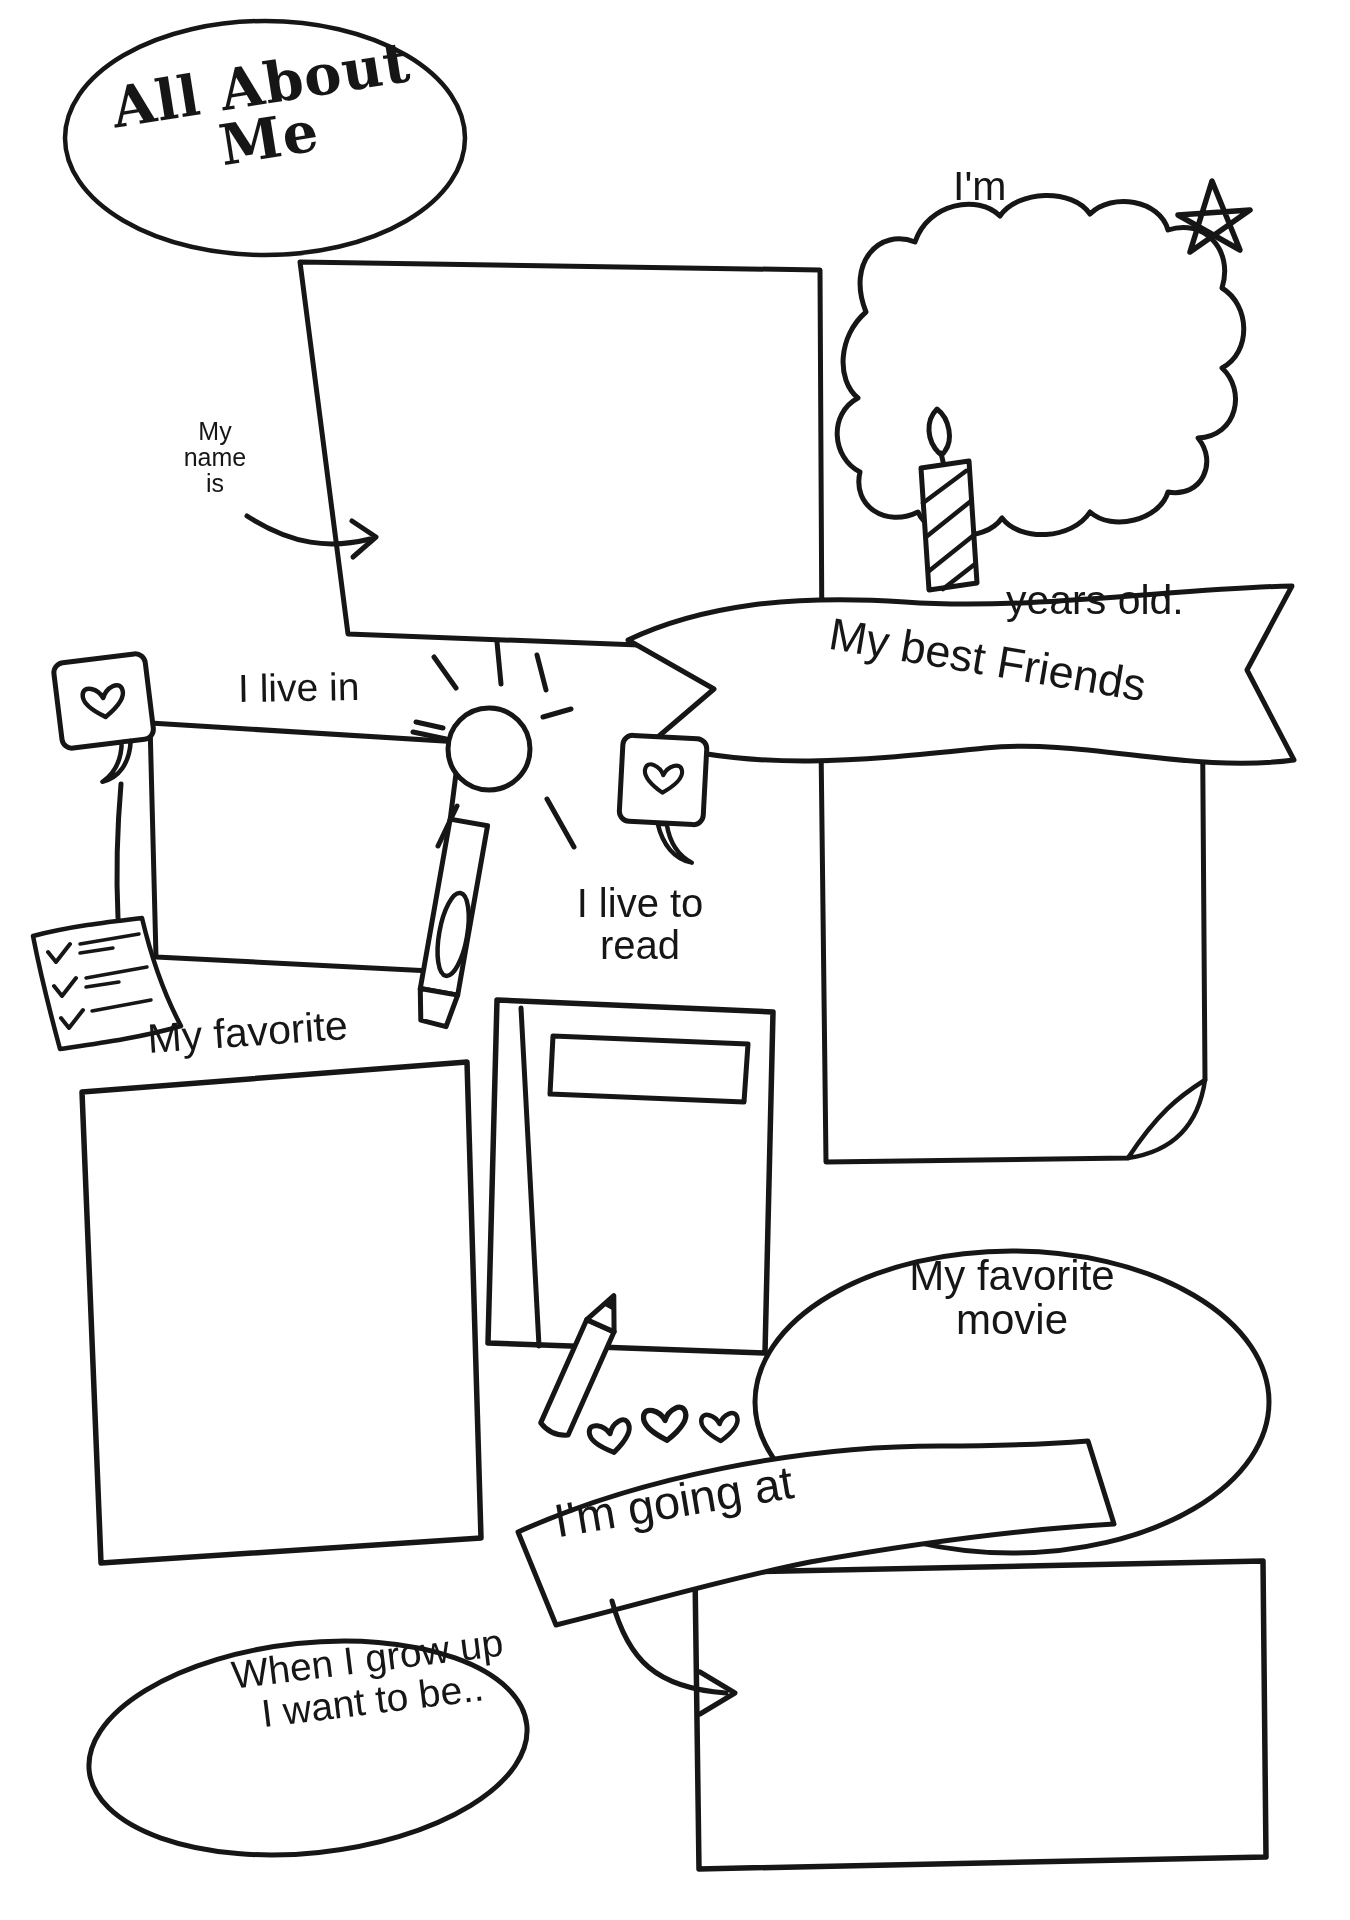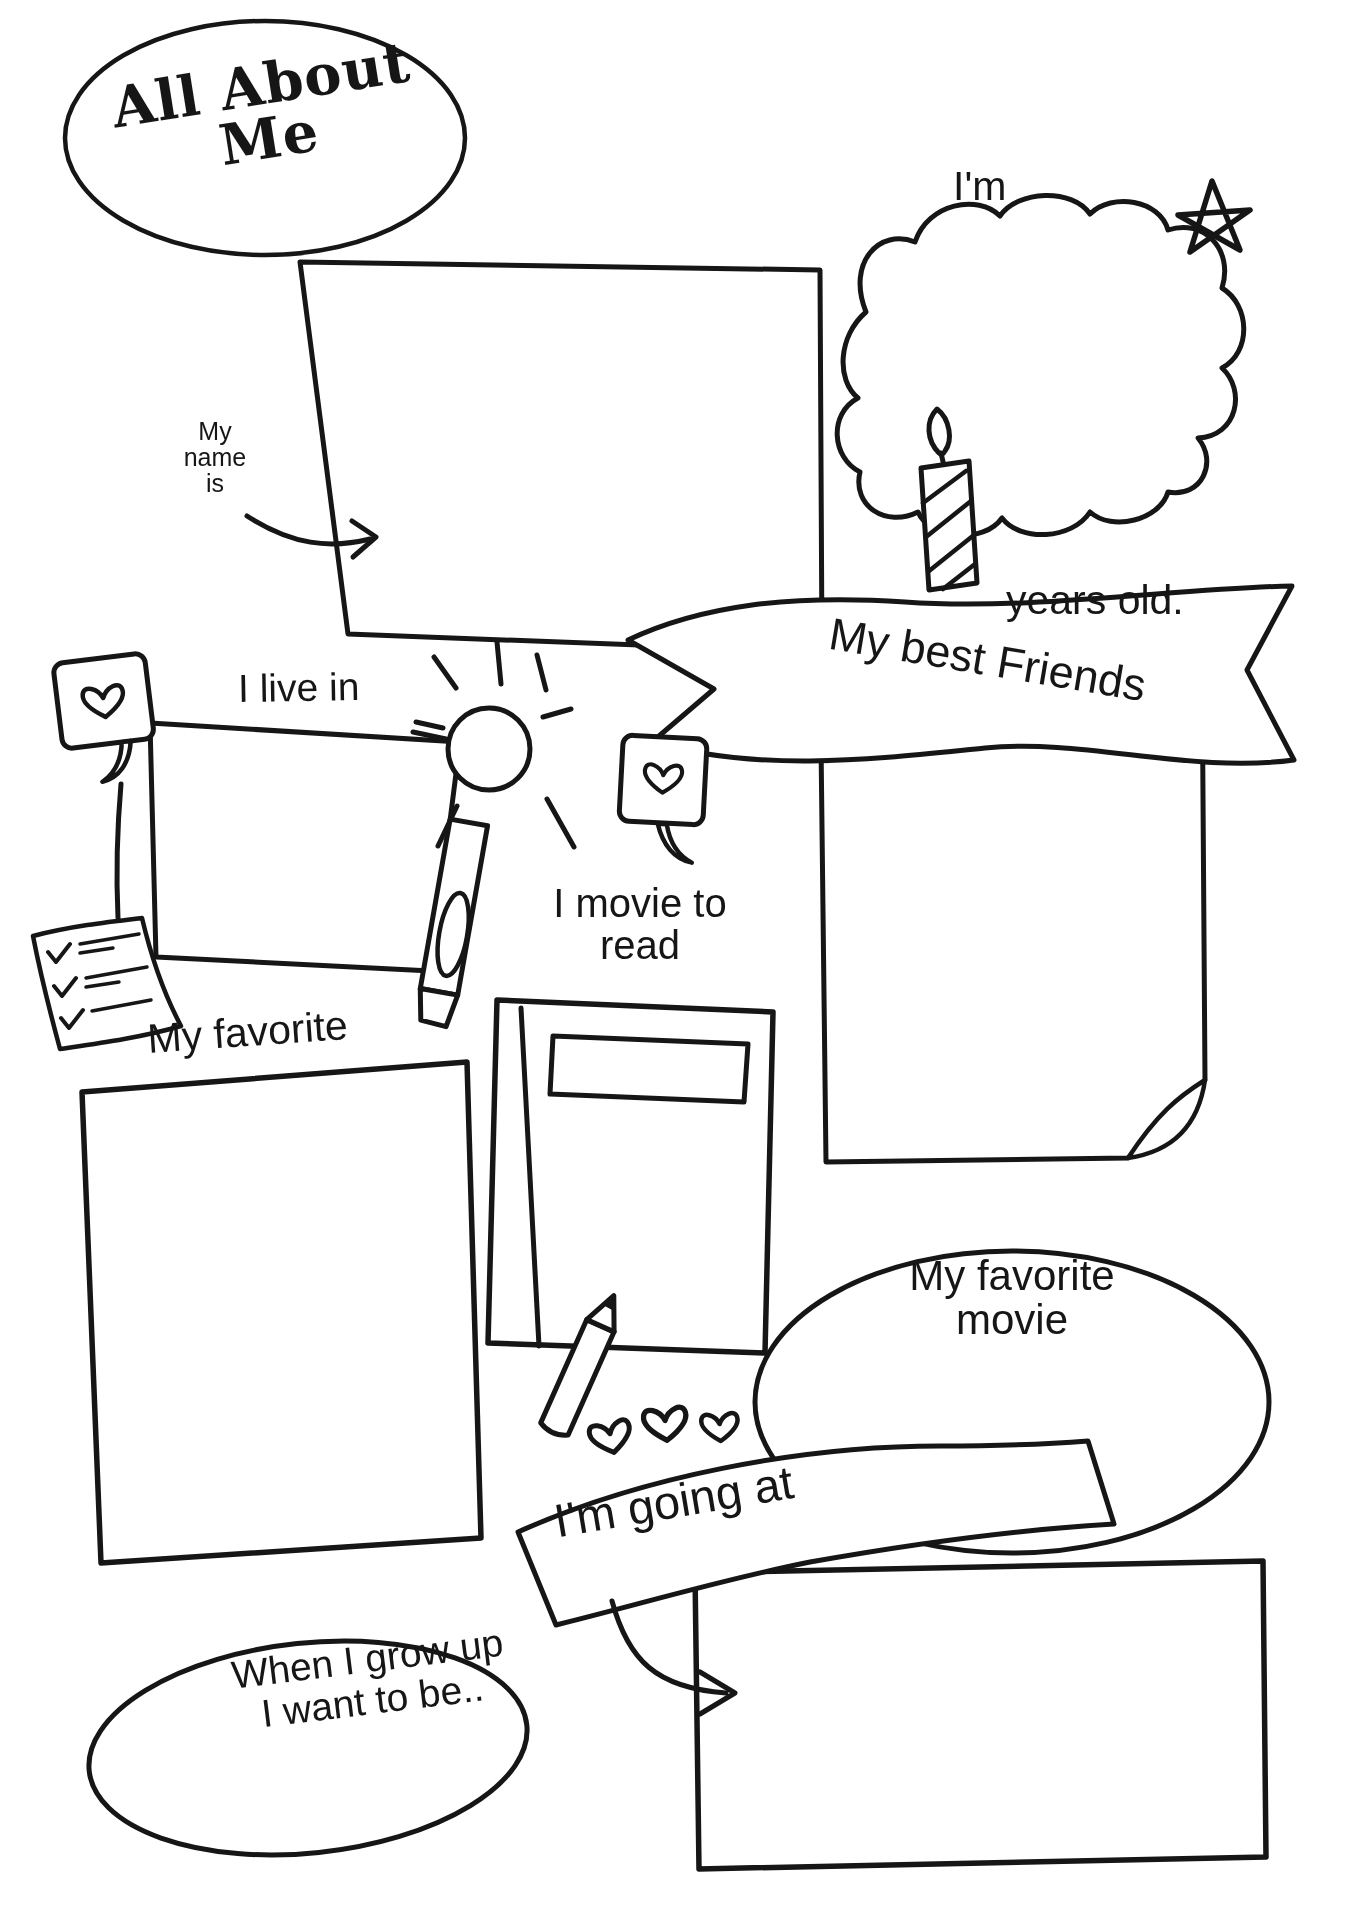--- a/index.html
+++ b/index.html
@@ -123,21 +123,21 @@
 
   <div class="label" id="title-label">All About
 Me</div>
   <div class="label" id="im-label">I'm</div>
   <div class="label" id="years-label">years old.</div>
   <div class="label" id="name-label">My
 name
 is</div>
   <div class="label" id="live-label">I live in</div>
   <div class="label" id="favorite-label">My favorite</div>
-  <div class="label" id="read-label">I movie to
+  <div class="label" id="read-label">I live to
 read</div>
   <div class="label" id="friends-label">My best Friends</div>
   <div class="label" id="movie-label">My favorite
 movie</div>
   <div class="label" id="skill-label">I'm going at</div>
   <div class="label" id="future-label">When I grow up
 I want to be..</div>
 </div>
 
 </body></html>

